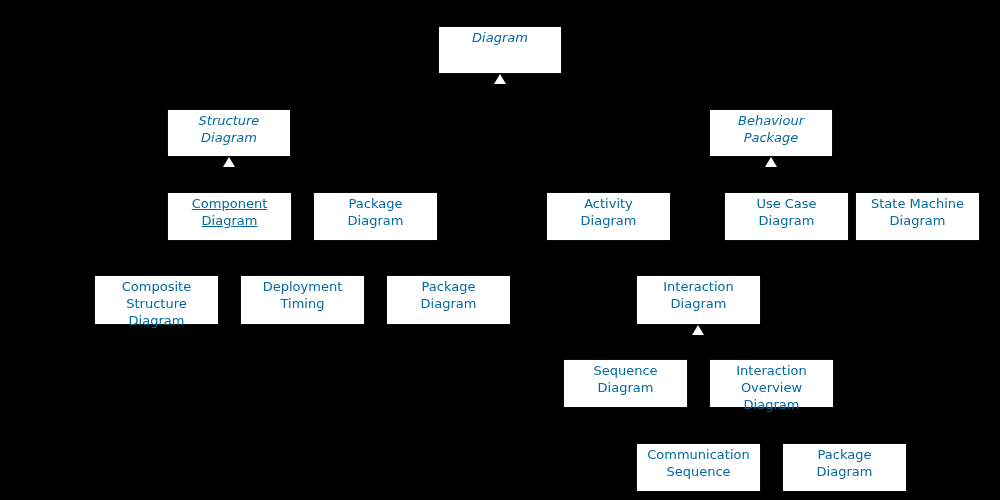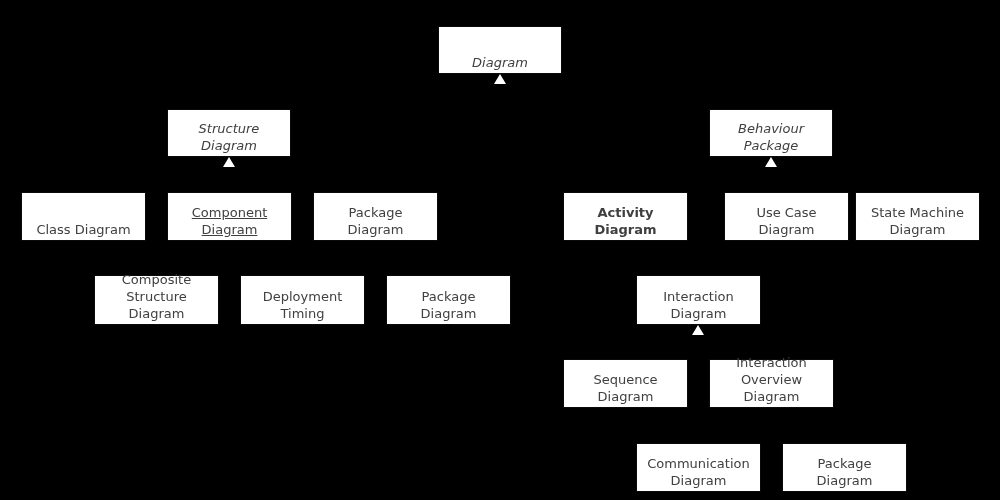--- a/index.html
+++ b/index.html
@@ -13,23 +13,23 @@
     height: 500px;
     background: #000000;
     overflow: hidden;
     font-family: "DejaVu Sans", sans-serif;
   }
   .node {
     position: absolute;
     box-sizing: border-box;
     background: #ffffff;
     border: 1px solid #0a0a0a;
-    color: #404040;
+    color: #0369a1;
     display: flex;
-    align-items: flex-end;
+    align-items: flex-start;
     justify-content: center;
     text-align: center;
     font-size: 13px;
     line-height: 17px;
     white-space: pre-line;
     padding: 2px 4px;
   }
   .node.abstract {
     font-style: italic;
   }
@@ -100,42 +100,41 @@
     <div class="edge" style="left: 698.5px; top: 325px; width: 1px; height: 59px;"></div>
     <div class="tri" style="left: 494px; top: 74px;"></div>
     <div class="tri" style="left: 223px; top: 157px;"></div>
     <div class="tri" style="left: 765px; top: 157px;"></div>
     <div class="tri" style="left: 692px; top: 325px;"></div>
     <div class="node abstract" style="left: 438px; top: 26px; width: 124px; height: 48px;"><span>Diagram</span></div>
     <div class="node abstract" style="left: 167px; top: 109px; width: 124px; height: 48px;"><span>Structure
 Diagram</span></div>
     <div class="node abstract" style="left: 709px; top: 109px; width: 124px; height: 48px;"><span>Behaviour
 Package</span></div>
-    <div class="node" style="left: 21px; top: 192px; width: 125px; height: 49px;"><span>Class Diagram</span></div>
     <div class="node" style="left: 167px; top: 192px; width: 125px; height: 49px; text-decoration: underline;"><span>Component
 Diagram</span></div>
     <div class="node" style="left: 313px; top: 192px; width: 125px; height: 49px;"><span>Package
 Diagram</span></div>
     <div class="node" style="left: 94px; top: 275px; width: 125px; height: 50px;"><span>Composite
 Structure
 Diagram</span></div>
     <div class="node" style="left: 240px; top: 275px; width: 125px; height: 50px;"><span>Deployment
 Timing</span></div>
     <div class="node" style="left: 386px; top: 275px; width: 125px; height: 50px;"><span>Package
 Diagram</span></div>
-    <div class="node" style="left: 563px; top: 192px; width: 125px; height: 49px; font-weight: bold;"><span>Activity
+    <div class="node" style="left: 546px; top: 192px; width: 125px; height: 49px;"><span>Activity
 Diagram</span></div>
     <div class="node" style="left: 724px; top: 192px; width: 125px; height: 49px;"><span>Use Case
 Diagram</span></div>
     <div class="node" style="left: 855px; top: 192px; width: 125px; height: 49px;"><span>State Machine
 Diagram</span></div>
     <div class="node" style="left: 636px; top: 275px; width: 125px; height: 50px;"><span>Interaction
 Diagram</span></div>
     <div class="node" style="left: 563px; top: 359px; width: 125px; height: 49px;"><span>Sequence
 Diagram</span></div>
     <div class="node" style="left: 709px; top: 359px; width: 125px; height: 49px;"><span>Interaction
 Overview
 Diagram</span></div>
     <div class="node" style="left: 636px; top: 443px; width: 125px; height: 49px;"><span>Communication
-Diagram</span></div>
+Sequence</span></div>
     <div class="node" style="left: 782px; top: 443px; width: 125px; height: 49px;"><span>Package
 Diagram</span></div>
   </div>
 
 </body></html>

